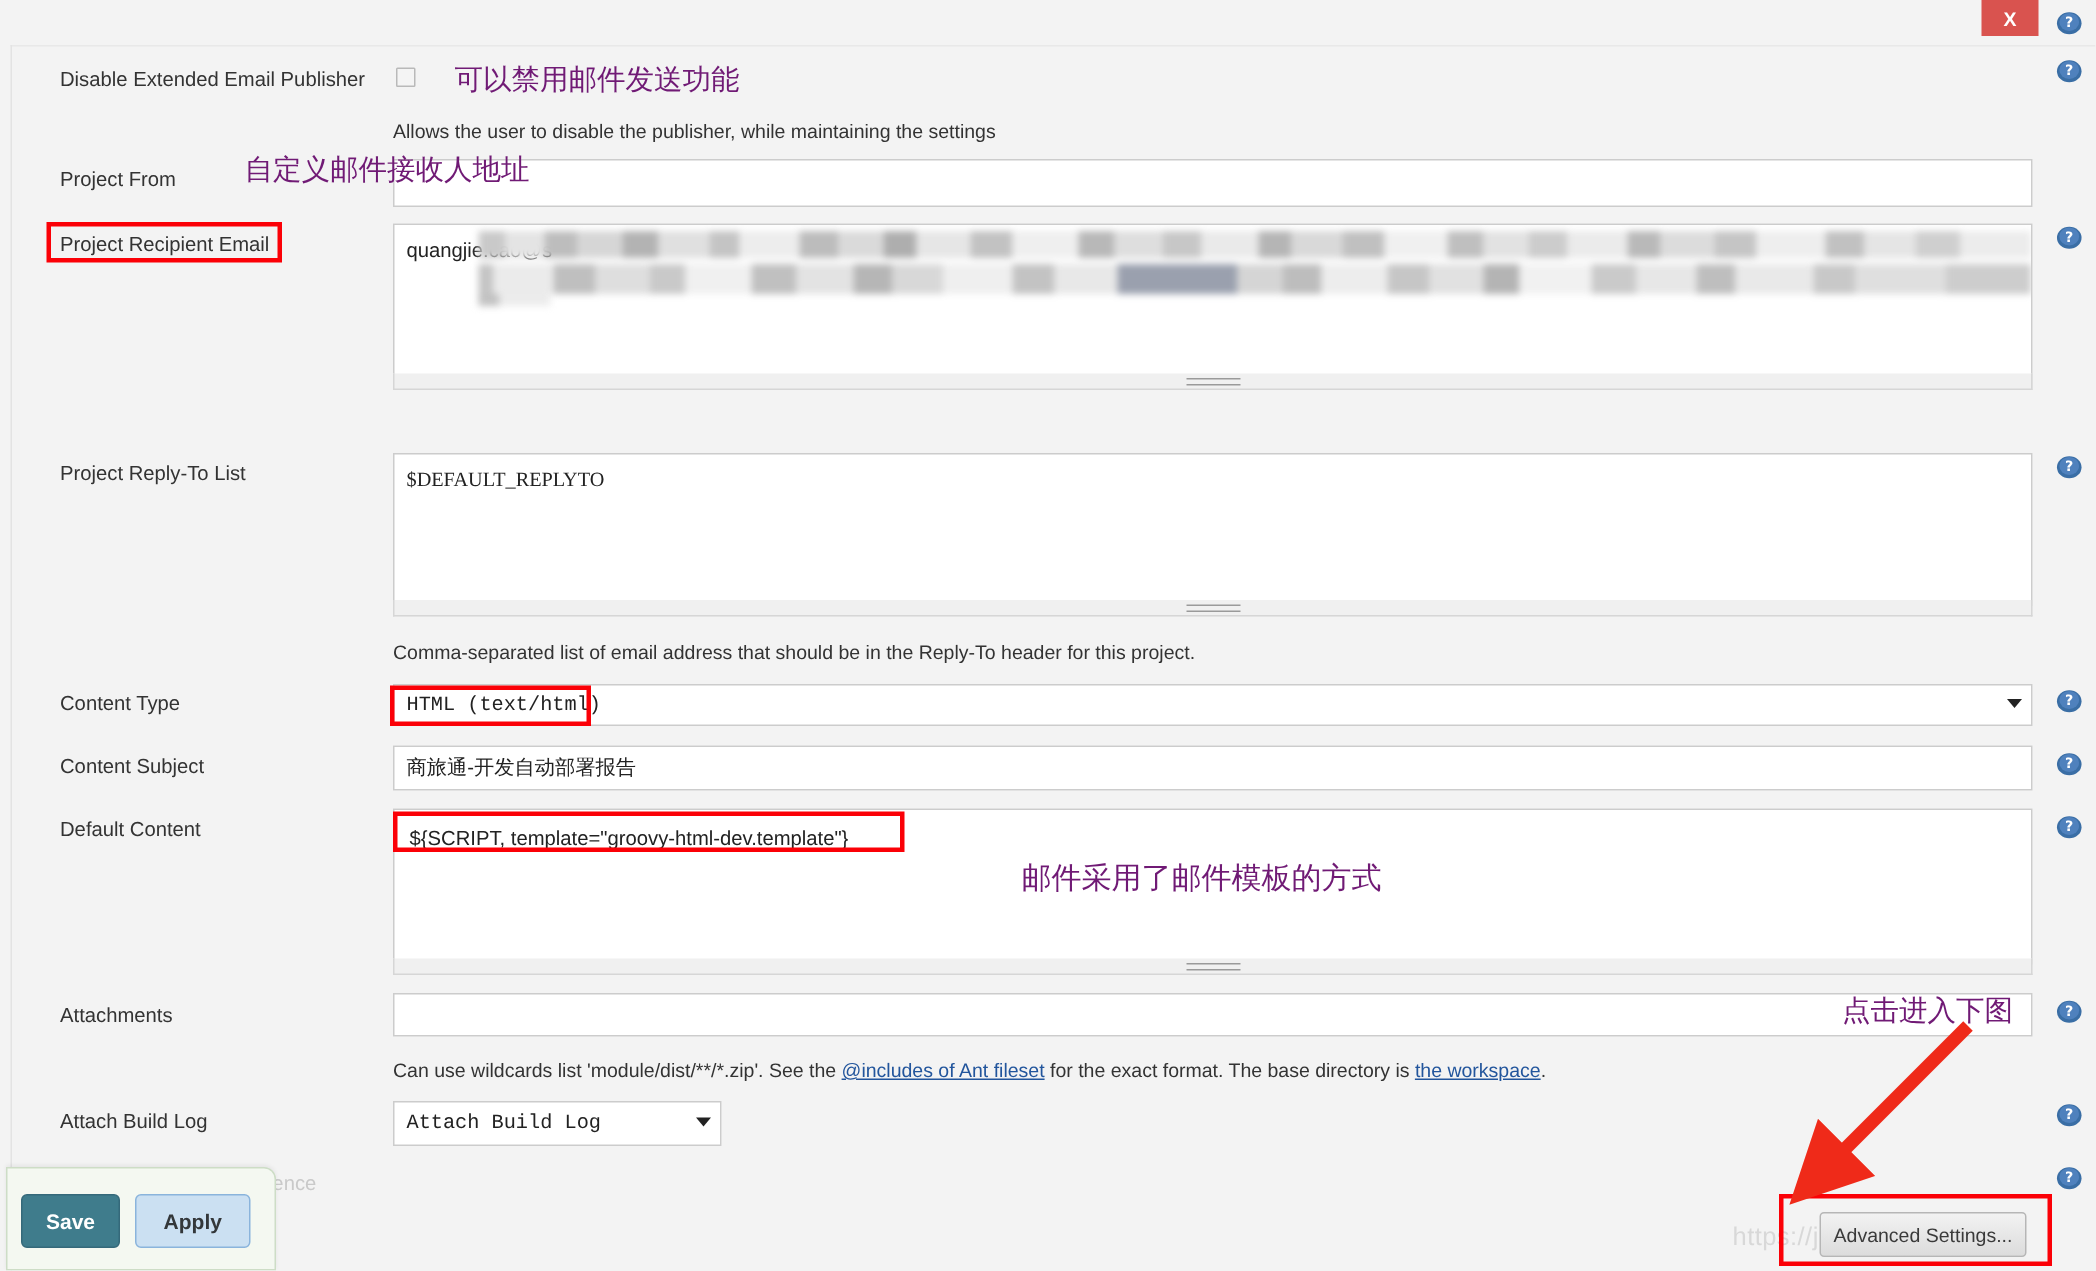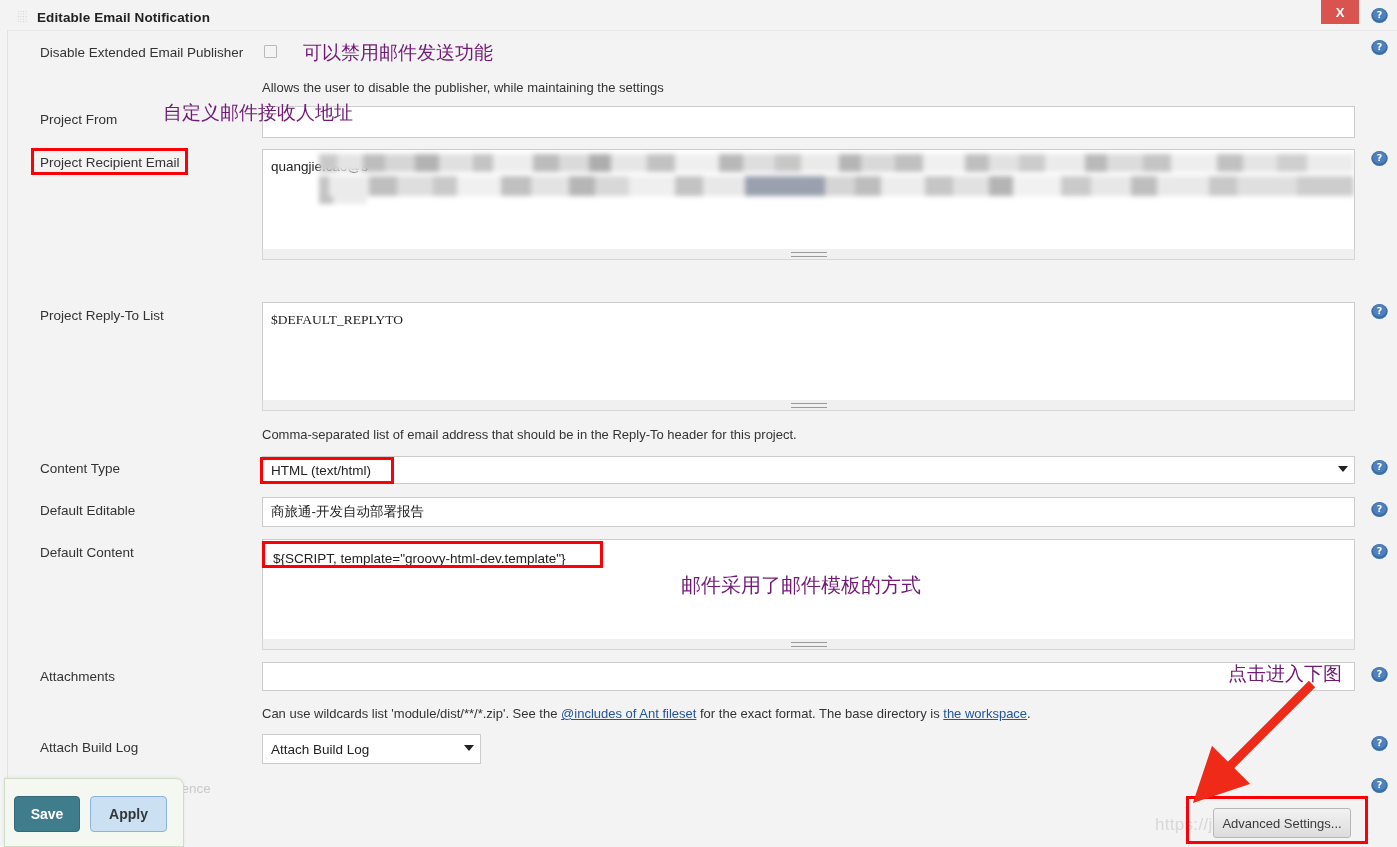--- a/index.html
+++ b/index.html
@@ -54,20 +54,21 @@
     font-family:"Liberation Sans", sans-serif;
     font-size:13.5px;
     color:#222;
     padding:6px 8px;
     outline:none;
   }
   .ta { resize:none; overflow:hidden; line-height:1.45; }
   .sel {
     -webkit-appearance:none; appearance:none;
     padding-right:24px;
+    font-family:Liberation Mono, monospace;
   }
   .sel-arrow {
     position:absolute; pointer-events:none;
     width:0;height:0;border-left:5px solid transparent;border-right:5px solid transparent;
     border-top:6px solid #222;
   }
   .help-text {
     position:absolute; left:262px;
     font-size:13px; color:#333;
   }
@@ -147,24 +148,20 @@
   .arrow { position:absolute; left:1190px; top:676px; pointer-events:none; }
 </style>
 </head>
 <body>
 
 <div id="root">
 
   <div class="top-rule"></div>
   <div class="left-rule"></div>
 
-  <div class="section-header">
-    <div class="grip"></div>
-    <div class="section-title">Editable Email Notification</div>
-  </div>
   <button class="close-x">X</button>
 
   <div class="lbl" style="top:45px;">Disable Extended Email Publisher</div>
   <div class="cbx" style="left:264px; top:45px;"></div>
   <div class="help-text" style="top:80px;">Allows the user to disable the publisher, while maintaining the settings</div>
 
   <div class="lbl" style="top:112px;">Project From</div>
   <input class="txt" style="left: 262px; top: 106px; width: 1093px; height: 32px;" value="">
 
   <div class="lbl" style="top:155px;">Project Recipient Email</div>
@@ -255,21 +252,21 @@
   </div>
   <div class="help-text" style="top:427px;">Comma-separated list of email address that should be in the Reply-To header for this project.</div>
 
   <div class="lbl" style="top:461px;">Content Type</div>
   <div class="sel" style="left:262px; top:456px; width:1093px; height:28px; display:flex; align-items:center;">
     <span>HTML (text/html)</span>
   </div>
   <div class="sel-arrow" style="left:1338px; top:466px;"></div>
   <div class="redbox" style="left:260px; top:457px; width:134px; height:27px;"></div>
 
-  <div class="lbl" style="top:503px;">Default Editable</div>
+  <div class="lbl" style="top:503px;">Content Subject</div>
   <div class="txt" style="left:262px; top:497px; width:1093px; height:30px; display:flex; align-items:center;">
     <span>商旅通-开发自动部署报告</span>
   </div>
 
   <div class="lbl" style="top:545px;">Default Content</div>
   <div class="ta" style="left:262px; top:539px; width:1093px; height:104px; padding:0;">
     <div style="position:absolute; left:10px; top:9px; font-size:13.5px;">${SCRIPT, template="groovy-html-dev.template"}</div>
   </div>
   <div class="hscroll" style="left:262px; top:639px; width:1093px;">
     <div class="grip2"></div>

